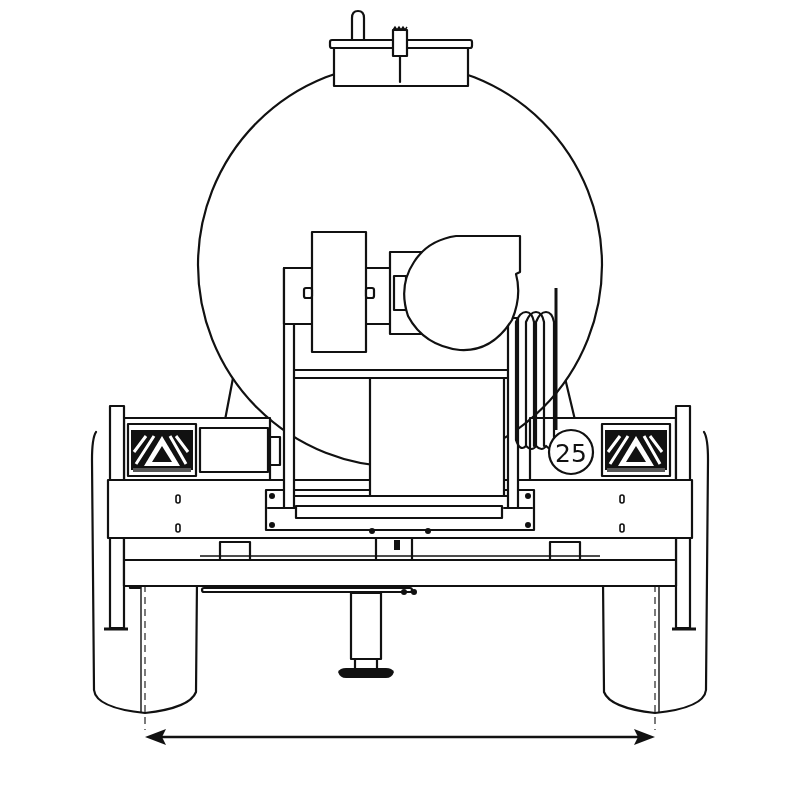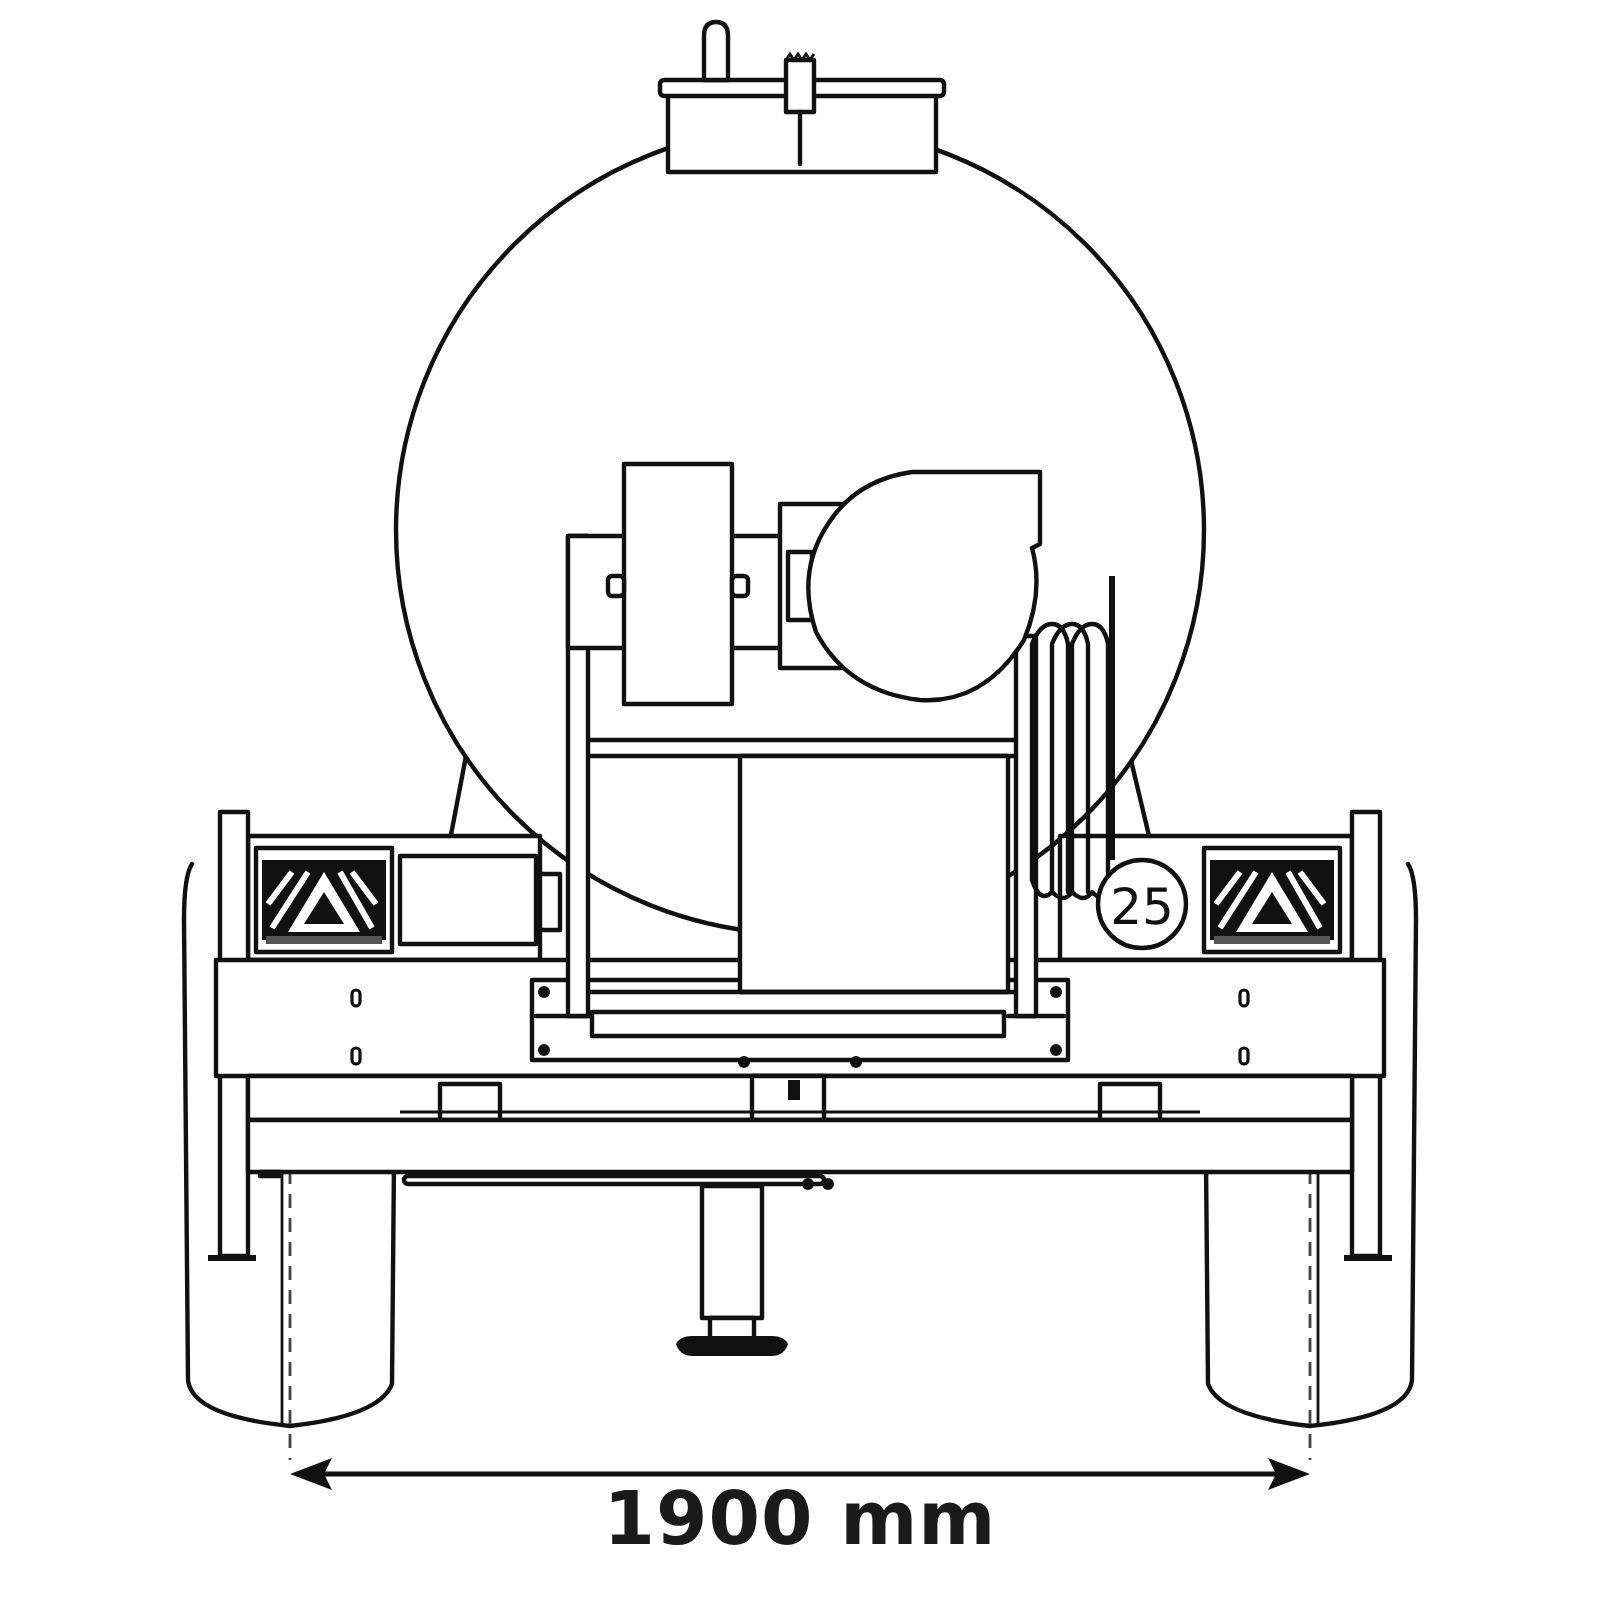--- a/index.html
+++ b/index.html
@@ -169,14 +169,13 @@
     <path class="filld" d="M338 672 Q340 668 346 668 L386 668 Q392 668 394 672 Q392 678 386 678 L346 678 Q340 678 338 672 Z"></path>
   </g>
 
   <g>
     <line stroke="#111" stroke-width="2.4" x1="158" y1="737" x2="642" y2="737"></line>
     <path class="filld" d="M145 737 L166 729 L162 737 L166 745 Z"></path>
     <path class="filld" d="M655 737 L634 729 L638 737 L634 745 Z"></path>
   </g>
 </svg>
 
-<div class="dim-label">1900 mm</div>
 </div>
 
 </body></html>

